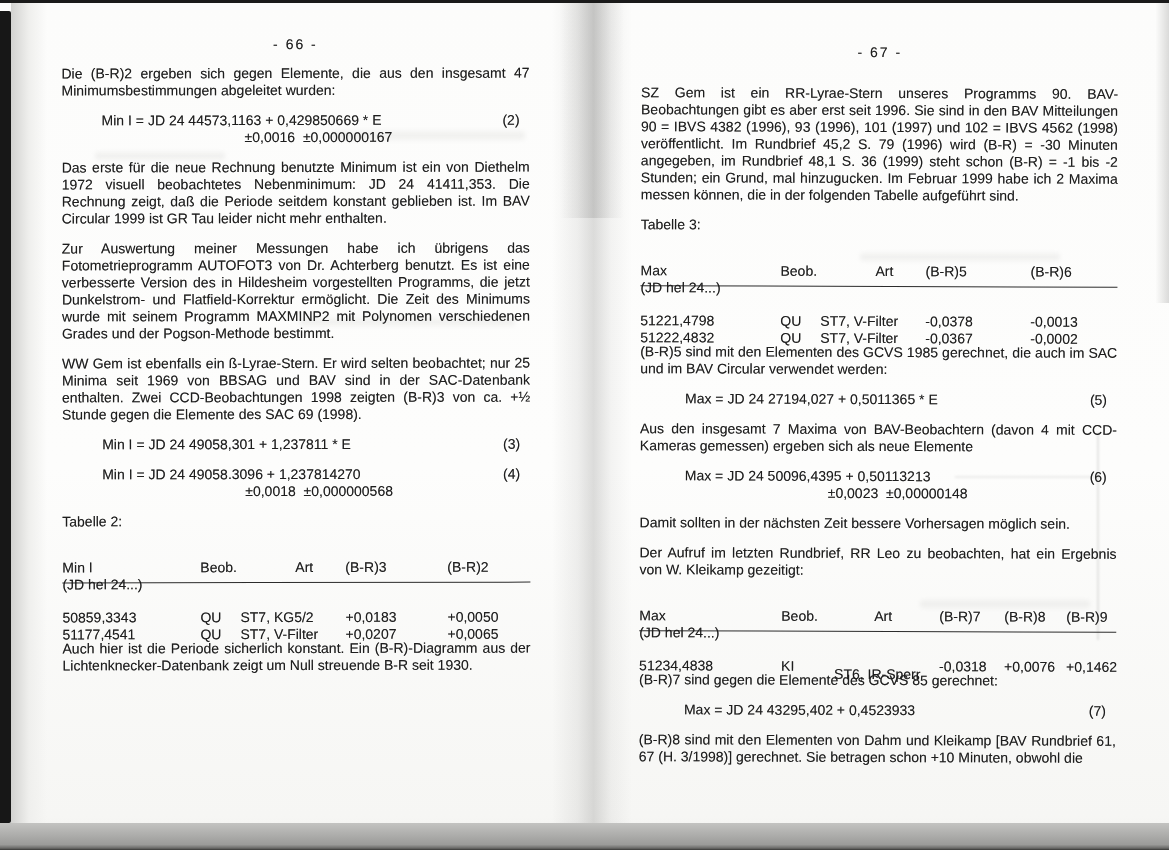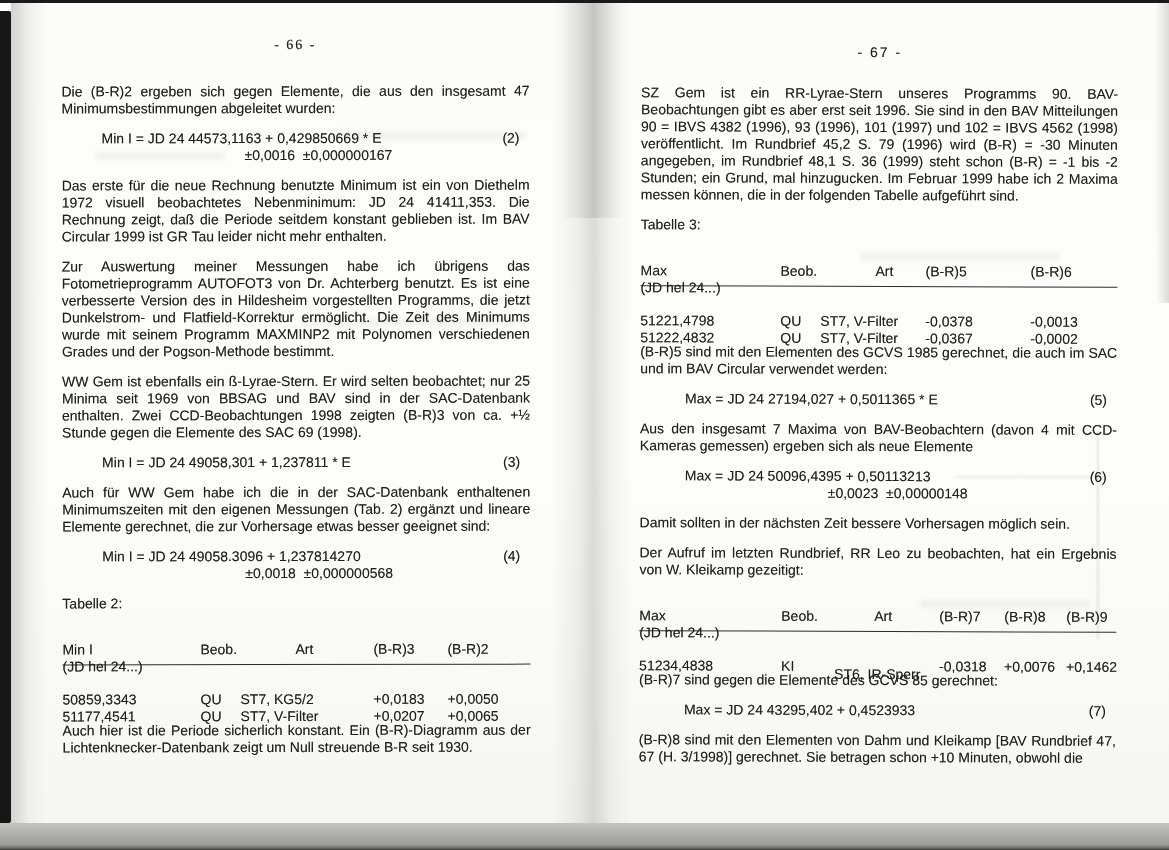--- a/index.html
+++ b/index.html
@@ -25,42 +25,42 @@
 
   
   .art{position:absolute;background:#b9b9b6;opacity:0.16;filter:blur(2px);border-radius:3px;}
   .art-line{position:absolute;background:#c6c6c3;opacity:0.45;filter:blur(1px);}
 
   .page{position:absolute;font-size:14px;line-height:17px;text-shadow:0 0 0.5px rgba(30,30,30,0.5);}
   .page-left{left:62px;top:36px;width:468px;transform:rotate(-0.1deg);}
   .page-right{left:640px;top:44px;width:477px;transform:rotate(0.2deg);}
 
   .page-num{text-align:center;letter-spacing:2px;}
-  .page-left .page-num{margin-bottom:30px;font-family:Liberation Serif, serif;}
+  .page-left .page-num{margin-bottom:12px;}
   .page-right .page-num{margin-bottom:24px;}
 
   .para{margin:0 0 13px;text-align:justify;}
   b{font-weight:400;}
 
   .eq{position:relative;margin:3px 0 13px;}
   .eq-line{padding-left:40px;white-space:nowrap;}
   .page-right .eq-line{padding-left:45px;}
   .eq-num{position:absolute;right:10px;top:0;}
   .eq-err{padding-left:183px;white-space:pre;}
   .page-right .eq-err{padding-left:188px;}
 
   .t-label{margin:0 0 13px;}
   .dtable{margin-bottom:13px;}
   .t-row{position:relative;height:17px;}
   .t-row span{position:absolute;top:16px;left:0;white-space:nowrap;}
   .t-rule{border-top:1.6px solid #2c2c2c;margin:5px 0 10px 0;}
 
   
   .cb{left:138px !important;} .cb2{left:178px !important;} .cbh{left:233px !important;}
-  .cc{left:283px !important;margin-left:28px;} .cd{left:385px !important;}
+  .cc{left:283px !important;} .cd{left:385px !important;}
   
   .rb{left:140px !important;} .rb2{left:180px !important;} .rbh{left:235px !important;}
   .rc{left:285px !important;} .rd{left:390px !important;}
   
   .qb{left:142px !important;} .qb2{left:195px !important;margin-top:8px;} .qbh{left:235px !important;}
   .qc{left:300px !important;} .qd{left:365px !important;} .qe{left:427px !important;}
 </style>
 </head>
 <body>
 
@@ -93,21 +93,20 @@
   <p class="para">Das erste für die neue Rechnung benutzte Minimum ist ein von Diethelm 1972 visuell beobachtetes Nebenminimum: JD 24 41411,353. Die Rechnung zeigt, daß die Periode seitdem konstant geblieben ist. Im BAV Circular 1999 ist GR Tau leider nicht mehr enthalten.</p>
 
   <p class="para">Zur Auswertung meiner Messungen habe ich übrigens das Fotometrieprogramm AUTOFOT3 von Dr. Achterberg benutzt. Es ist eine verbesserte Version des in Hildesheim vorgestellten Programms, die jetzt Dunkelstrom- und Flatfield-Korrektur ermöglicht. Die Zeit des Minimums wurde mit seinem Programm MAXMINP2 mit Polynomen verschiedenen Grades und der Pogson-Methode bestimmt.</p>
 
   <p class="para"><b>WW Gem</b><span> ist ebenfalls ein ß-Lyrae-Stern. Er wird selten beobachtet; nur 25 Minima seit 1969 von BBSAG und BAV sind in der SAC-Datenbank enthalten. Zwei CCD-Beobachtungen 1998 zeigten (B-R)3 von ca. +½ Stunde gegen die Elemente des SAC 69 (1998).</span></p>
 
   <div class="eq">
     <div class="eq-line"><span>Min I = JD 24 49058,301 + 1,237811 * E</span><span class="eq-num">(3)</span></div>
   </div>
 
-  <p class="para">Auch für WW Gem habe ich die in der SAC-Datenbank enthaltenen Minimumszeiten mit den eigenen Messungen (Tab. 2) ergänzt und lineare Elemente gerechnet, die zur Vorhersage etwas besser geeignet sind:</p>
 
   <div class="eq">
     <div class="eq-line"><span>Min I = JD 24 49058.3096 + 1,237814270</span><span class="eq-num">(4)</span></div>
     <div class="eq-err">±0,0018  ±0,000000568</div>
   </div>
 
   <div class="t-label">Tabelle 2:</div>
 
   <div class="dtable">
     <div class="t-row">
@@ -214,14 +213,14 @@
       <span class="qe">+0,1462</span>
     </div>
   </div>
 
   <p class="para">(B-R)7 sind gegen die Elemente des GCVS 85 gerechnet:</p>
 
   <div class="eq">
     <div class="eq-line"><span>Max = JD 24 43295,402 + 0,4523933</span><span class="eq-num">(7)</span></div>
   </div>
 
-  <p class="para"><span>(B-R)8 sind mit den Elementen von Dahm und Kleikamp [BAV Rundbrief </span><b>47</b><span>, 67 (H. 3/1998)] gerechnet. Sie betragen schon +10 Minuten, obwohl die</span></p>
+  <p class="para"><span>(B-R)8 sind mit den Elementen von Dahm und Kleikamp [BAV Rundbrief </span><b>61</b><span>, 67 (H. 3/1998)] gerechnet. Sie betragen schon +10 Minuten, obwohl die</span></p>
 </div>
 
 </body></html>

